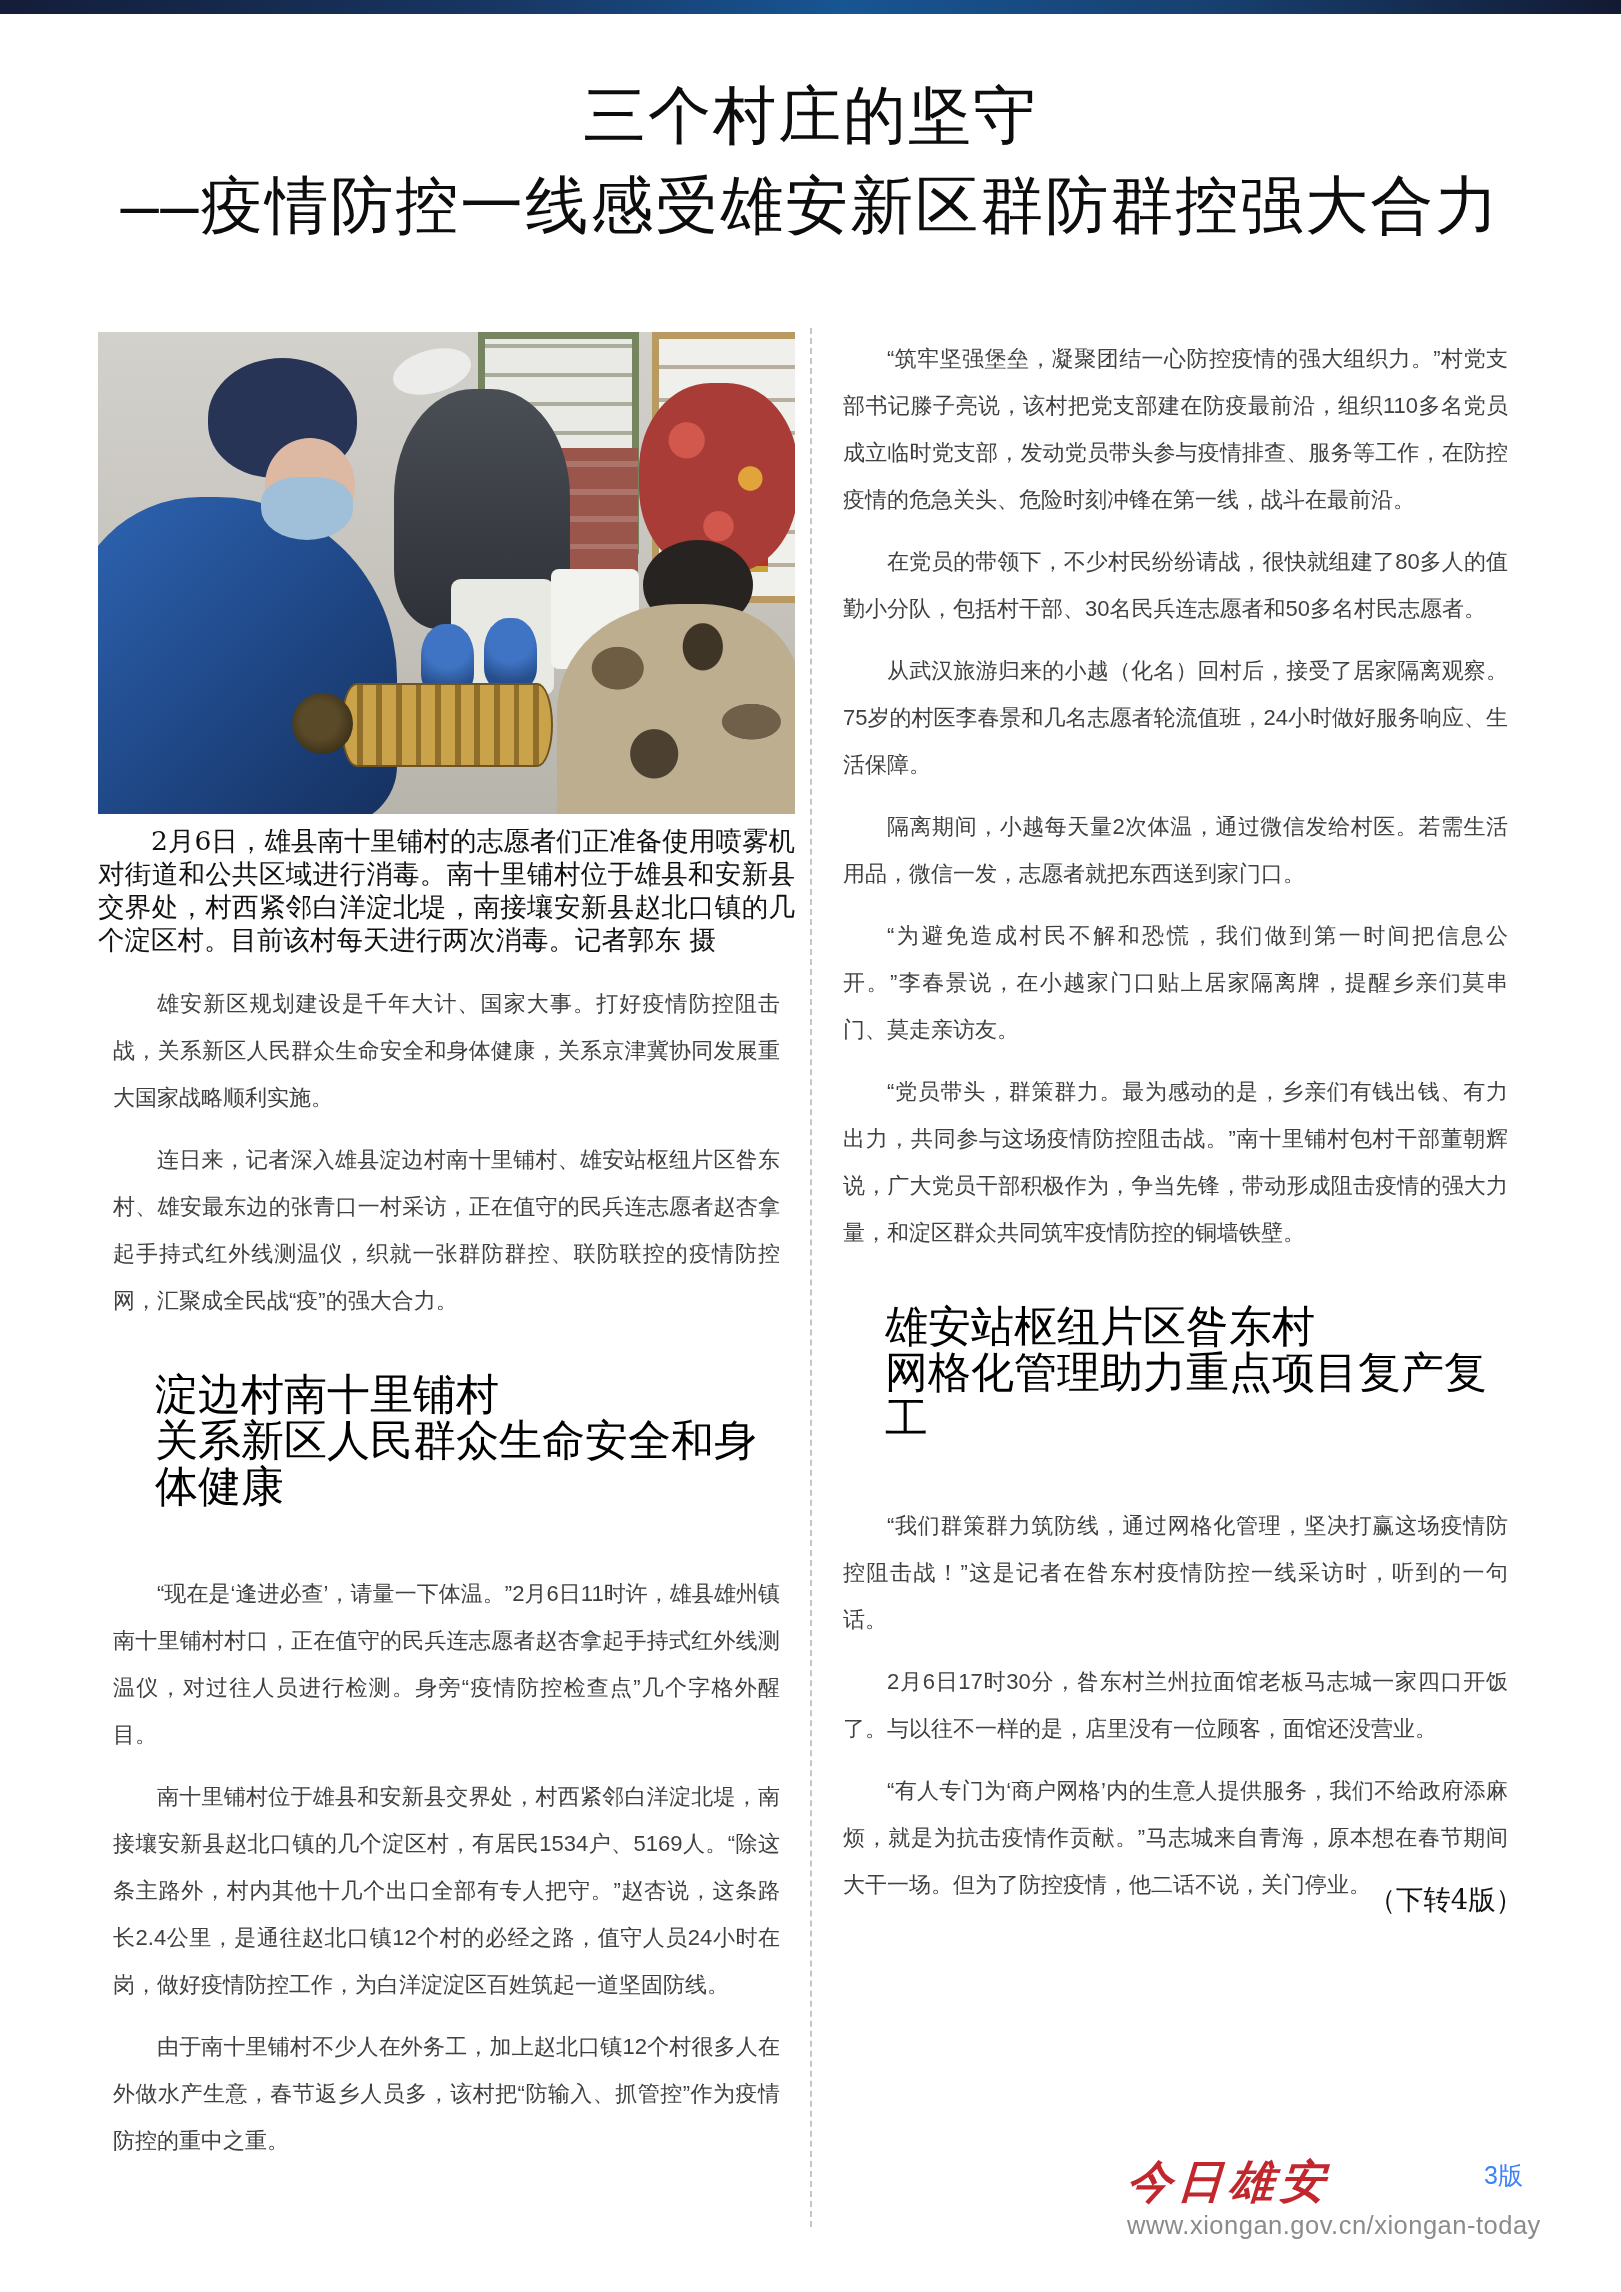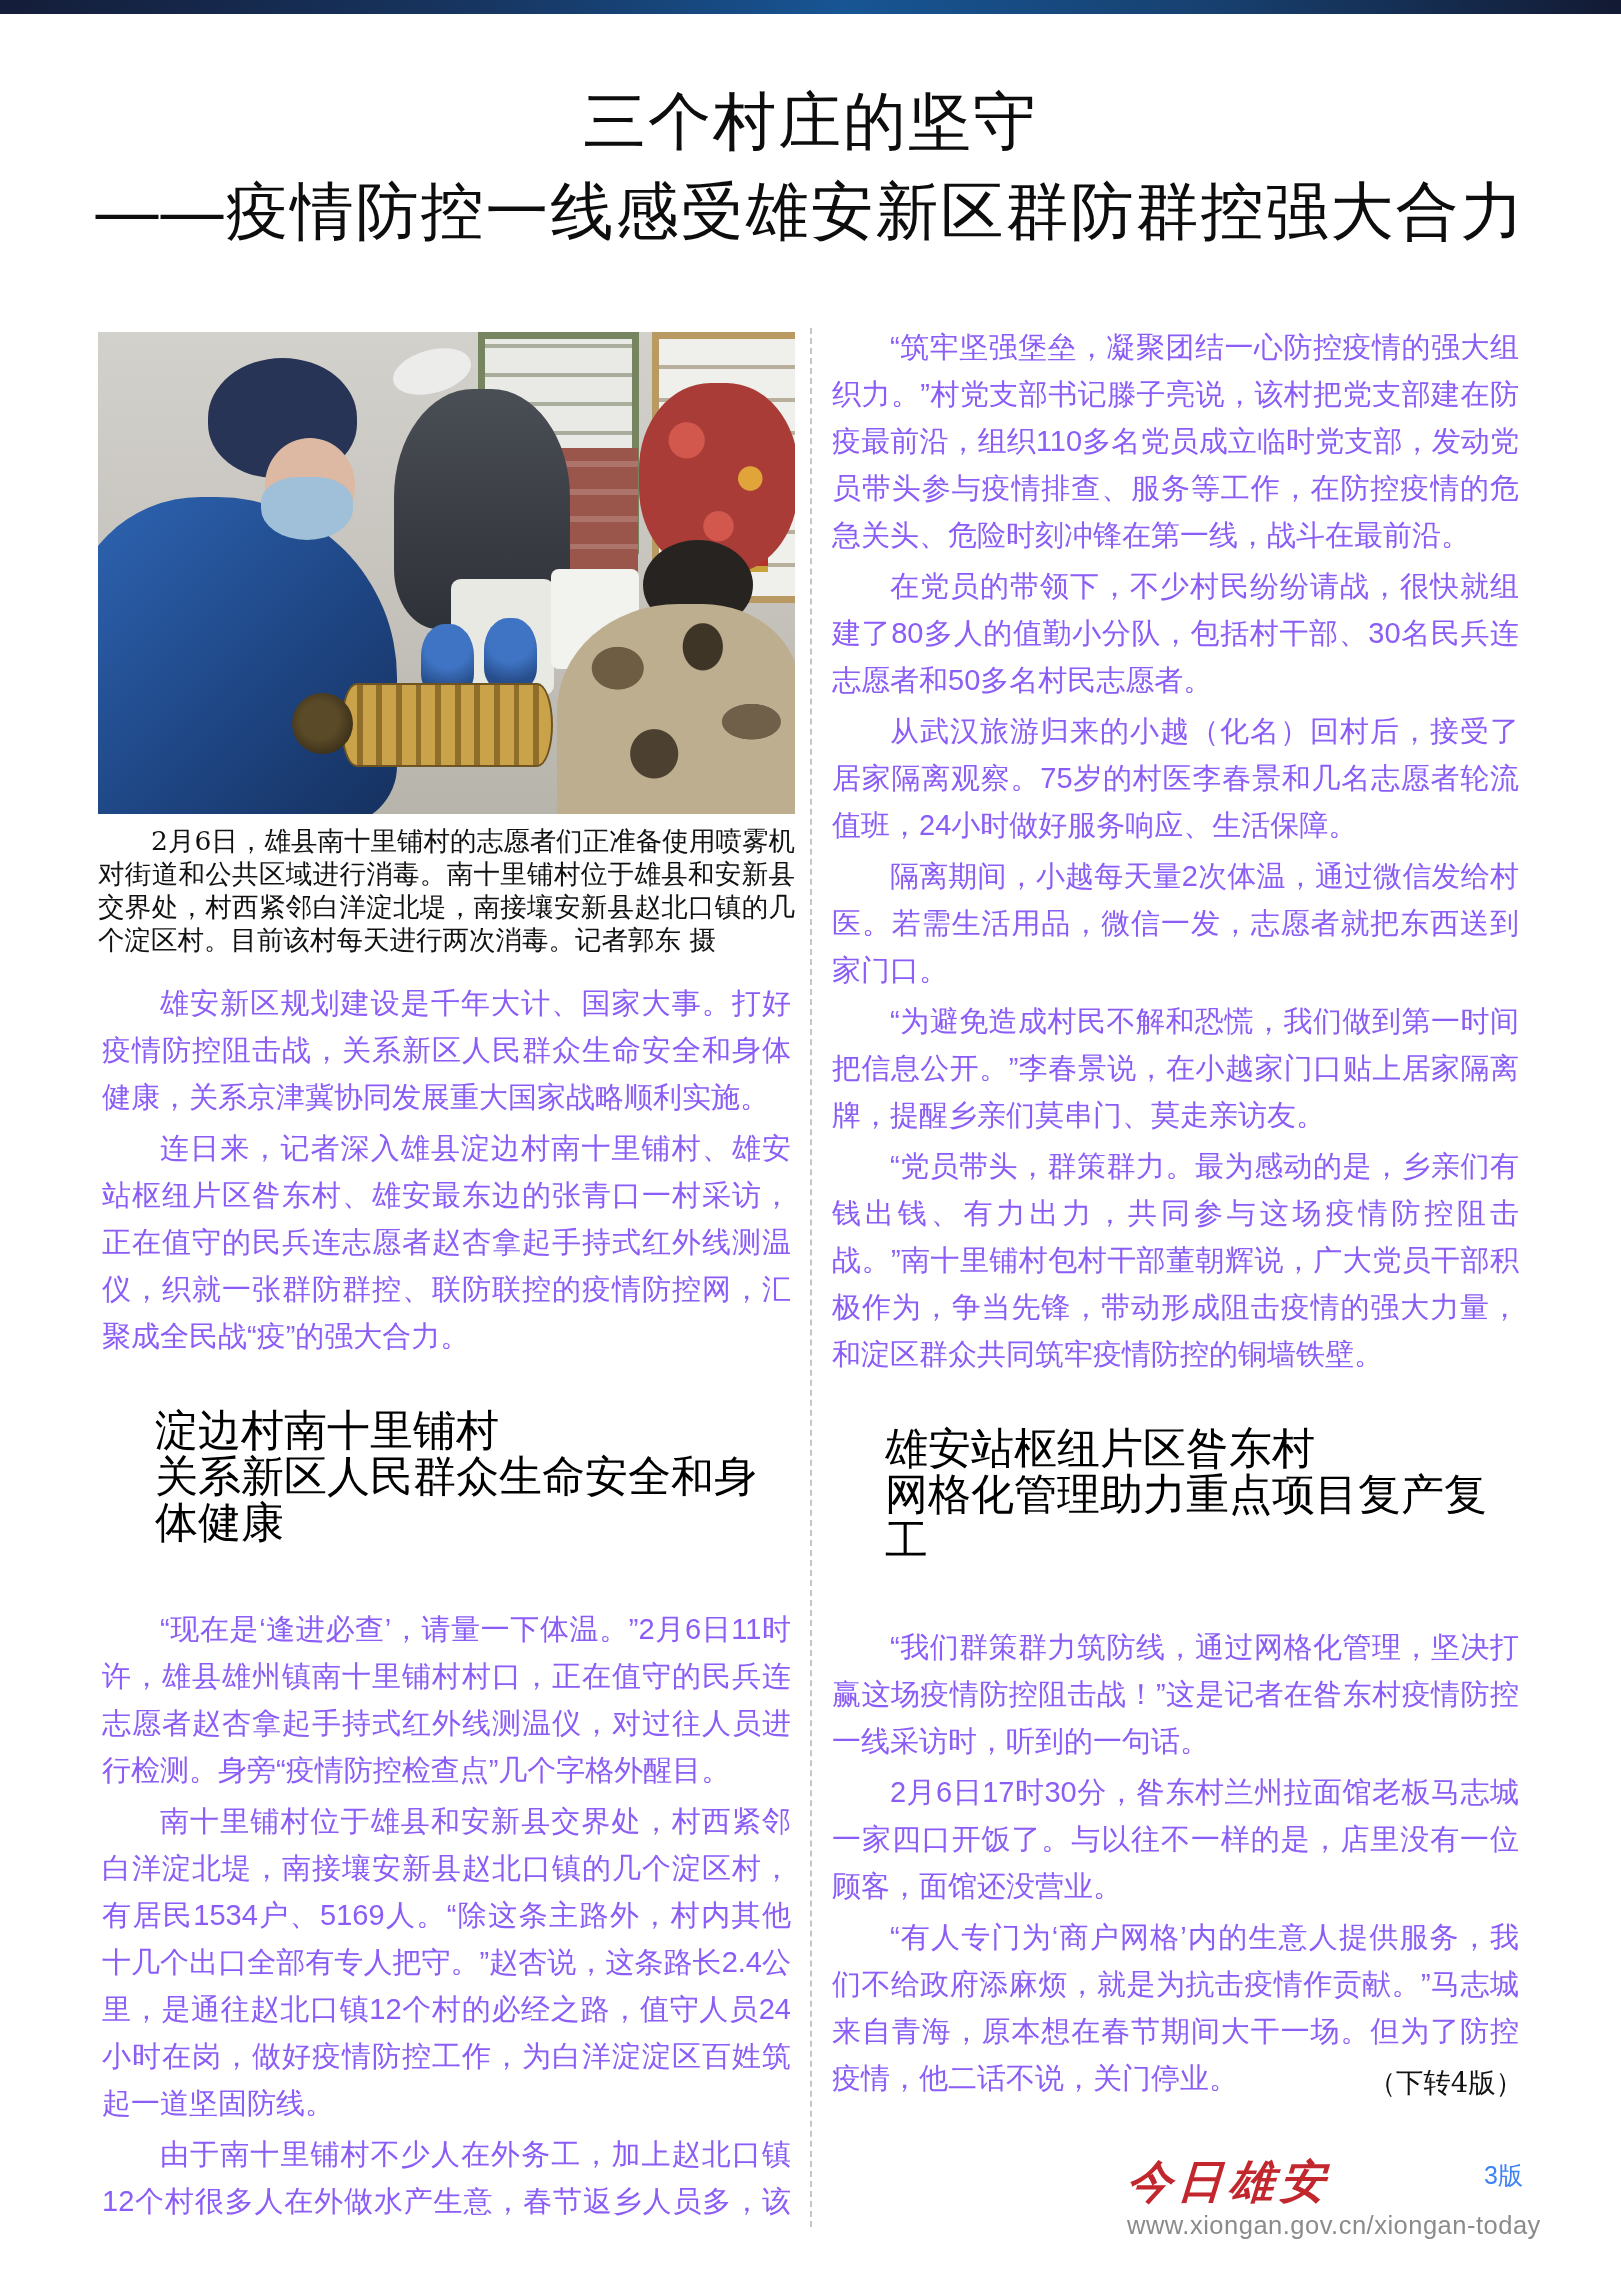--- a/index.html
+++ b/index.html
@@ -9,21 +9,21 @@
   }
   .topbar {
     position:absolute; left:0; top:0; width:1621px; height:13.7px;
     background:linear-gradient(90deg,#141d39 0%, #173662 30%, #175594 52%, #17406f 75%, #131a33 100%);
   }
   .title {
     position:absolute; left:0; top:76px; width:1621px; margin:0;
     text-align:center; font-weight:normal; color:#0d0d0d;
     font-size:63px; line-height:90px; letter-spacing:2px;
   }
-  .title span { display:block; }
+  .title span { display:block;font-family:Liberation Mono, monospace; }
   .divider {
     position:absolute; left:810px; top:328px; height:1899px; width:0;
     border-left:2px dashed #c6c6c6;
   }
   .col { position:absolute; overflow:hidden; }
   .col-left  { left:98px; top:332px; width:697px; height:1887px; }
   .col-right { left:828px; top:320px; width:695px; height:1911px; }
 
   .photo {
     position:relative; width:697px; height:482px; overflow:hidden;
@@ -66,21 +66,21 @@
     background:repeating-linear-gradient(90deg,#c9a24a 0 13.7px,#8f6d2a 13.7px 19.6px); border:2.9px solid #6e5420; }
   .ph-nozzle { left:194px; top:361px; width:61px; height:61px; border-radius:50%;
     background:radial-gradient(circle at 45% 45%, #5a4a28 0 40%, #3a2f18 75%); }
 
   .caption {
     margin:9.8px 0 0 0; font-family:"DejaVu Serif", serif;
     font-size:26.5px; line-height:33px; color:#111;
     text-align:justify; text-indent:2em;
   }
   p.body {
-    margin:4px; font-size:29px; line-height:47px; color:#8b5cf6;
+    margin:15px; font-size:22px; line-height:47px; color:#404040;
     text-align:justify; text-indent:2em;
   }
   p.body.first-after-caption { margin-top:24.5px; }
   .subhead {
     margin:47px 0 61px 0; padding-left:57px;
     font-size:43px; line-height:46px; font-weight:normal; color:#000;
   }
   .subhead span { display:block; }
   .note {
     margin:-47px 0 8px 0; text-align:right;

